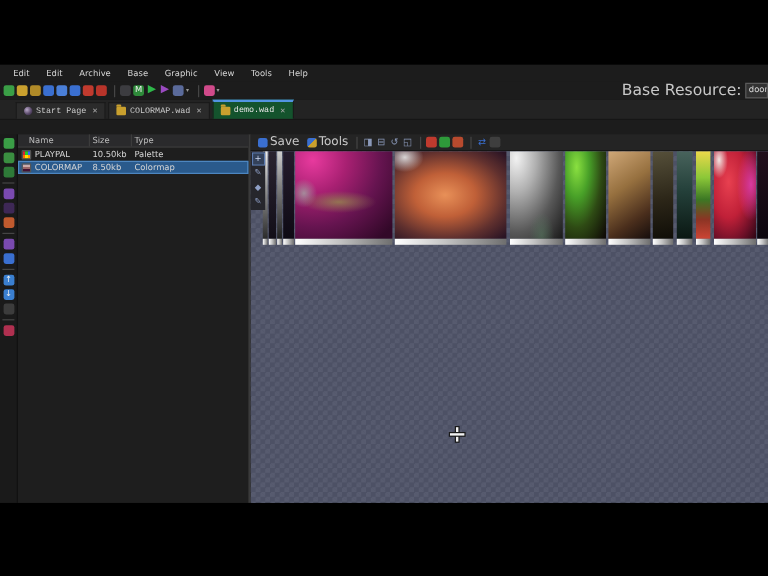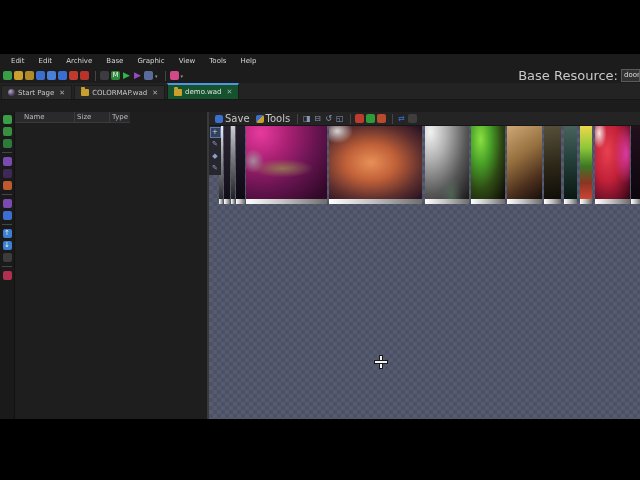--- a/index.html
+++ b/index.html
@@ -18,37 +18,37 @@
   .tb-icon{width:9px;height:9px;border-radius:2px;margin-right:2px;display:inline-flex;align-items:center;justify-content:center;
            font-size:7px;color:#eee;line-height:9px;}
   .tb-icon.plain{background:transparent !important;font-size:9px;}
   .sep{width:1px;height:10px;background:#454545;margin:0 4px;display:inline-block;}
   .dd{font-size:5px;color:#999;margin:0 3px 0 0;}
   .base-res{position:absolute;right:0;top:0;height:15px;display:flex;align-items:center;gap:3px;}
   .base-res .lbl{font-size:13px;color:#c8c8c8;}
   .base-res .combo{width:15px;height:11px;background:#323232;border:1px solid #5a5a5a;font-size:7px;color:#ddd;
                    overflow:hidden;white-space:nowrap;padding-left:2px;line-height:11px;}
   
-  .tabbar{height:16px;display:flex;align-items:flex-end;background:#232323;border-bottom:1px solid #161616;padding-left:1px;}
+  .tabbar{height:16px;display:flex;align-items:flex-end;background:#232323;border-bottom:1px solid #161616;padding-left:13px;font-family:Liberation Mono, monospace;}
   .tab{height:13px;display:flex;align-items:center;gap:3px;padding:0 6px;background:#2b2b2b;margin-right:2px;
        border:1px solid #1a1a1a;border-bottom:none;font-size:7px;color:#c8c8c8;position:relative;}
   .tab.active{background:#14532d;height:14px;border-top:2px solid #5294e2;color:#e4e4e4;}
   .tab .close{color:#aaa;font-size:7px;margin-left:2px;}
   .tab-ico{width:8px;height:7px;display:inline-block;}
   .tab-ico.folder-icon{background:#c9a02e;border-radius:1px;position:relative;}
   .tab-ico.folder-icon::before{content:"";position:absolute;top:-2px;left:0;width:4px;height:2px;background:#c9a02e;border-radius:1px 1px 0 0;}
   .tab-ico.slade-icon{width:7px;height:7px;border-radius:50%;background:radial-gradient(circle at 35% 35%,#b8a8c8,#5a4a6a 55%,#241c30);}
   
   .main{position:absolute;left:0;top:58px;bottom:0;width:640px;display:flex;}
   .side-toolbar{width:14px;background:#1a1a1a;display:flex;flex-direction:column;align-items:center;padding-top:3px;gap:3px;border-right:1px solid #111;}
   .side-toolbar .tb-icon{margin:0;width:9px;height:9px;}
   .side-toolbar .sep{width:10px;height:1px;margin:1px 0;}
   .dim{opacity:.45;}
   
-  .file-panel{width:192px;background:#1e1e1e;border-right:2px solid #3a3a3a;display:flex;font-size:7px;}
+  .file-panel{width:192px;background:#1e1e1e;border-right:2px solid #3a3a3a;display:flex;flex-direction:column;font-size:7px;}
   .list-header{height:10px;background:#2a2a2c;border-bottom:1px solid #3a3a3a;display:flex;color:#bcbcbc;}
   .col{padding:1px 2px;border-right:1px solid #3c3c3c;box-sizing:border-box;}
   .c-name{width:60px;padding-left:9px;}
   .c-size{width:35px;}
   .c-type{flex:1;border-right:none;}
   .row{height:11px;display:flex;align-items:center;color:#d6d6d6;}
   .row.selected{background:#2a5a8c;outline:1px solid #4d86c0;outline-offset:-1px;}
   .row .c-name{display:flex;align-items:center;gap:3px;padding-left:3px;}
   .entry-ico{width:8px;height:8px;border-radius:1px;display:inline-block;flex:0 0 8px;}
   .entry-ico.palette-icon{background:
@@ -161,20 +161,38 @@
         <span class="tb-icon dim" style="background: rgb(102, 102, 102);"></span>
         <span class="sep"></span>
         <span class="tb-icon" style="background: rgb(176, 48, 80);"></span>
       </div>
 
     <div class="file-panel">
       <div class="list-header">
           <span class="col c-name">Name</span>
           <span class="col c-size">Size</span>
           <span class="col c-type">Type</span>
+        </div>
+      <div class="list-rows">
+          <div class="row">
+            <span class="col c-name" style="border-right: none;">
+              <span class="entry-ico palette-icon"></span>
+              <span>PLAYPAL</span>
+            </span>
+            <span class="col c-size" style="border-right: none;">10.50kb</span>
+            <span class="col c-type" style="border-right: none;">Palette</span>
+          </div>
+          <div class="row selected">
+            <span class="col c-name" style="border-right: none;">
+              <span class="entry-ico colormap-icon"></span>
+              <span>COLORMAP</span>
+            </span>
+            <span class="col c-size" style="border-right: none;">8.50kb</span>
+            <span class="col c-type" style="border-right: none;">Colormap</span>
+          </div>
         </div>
     </div>
 
     <div class="entry-panel">
       <div class="entry-toolbar">
         <span class="btn">
           <span class="bic save-glyph"></span>
           <span>Save</span>
         </span>
         <span class="btn">

